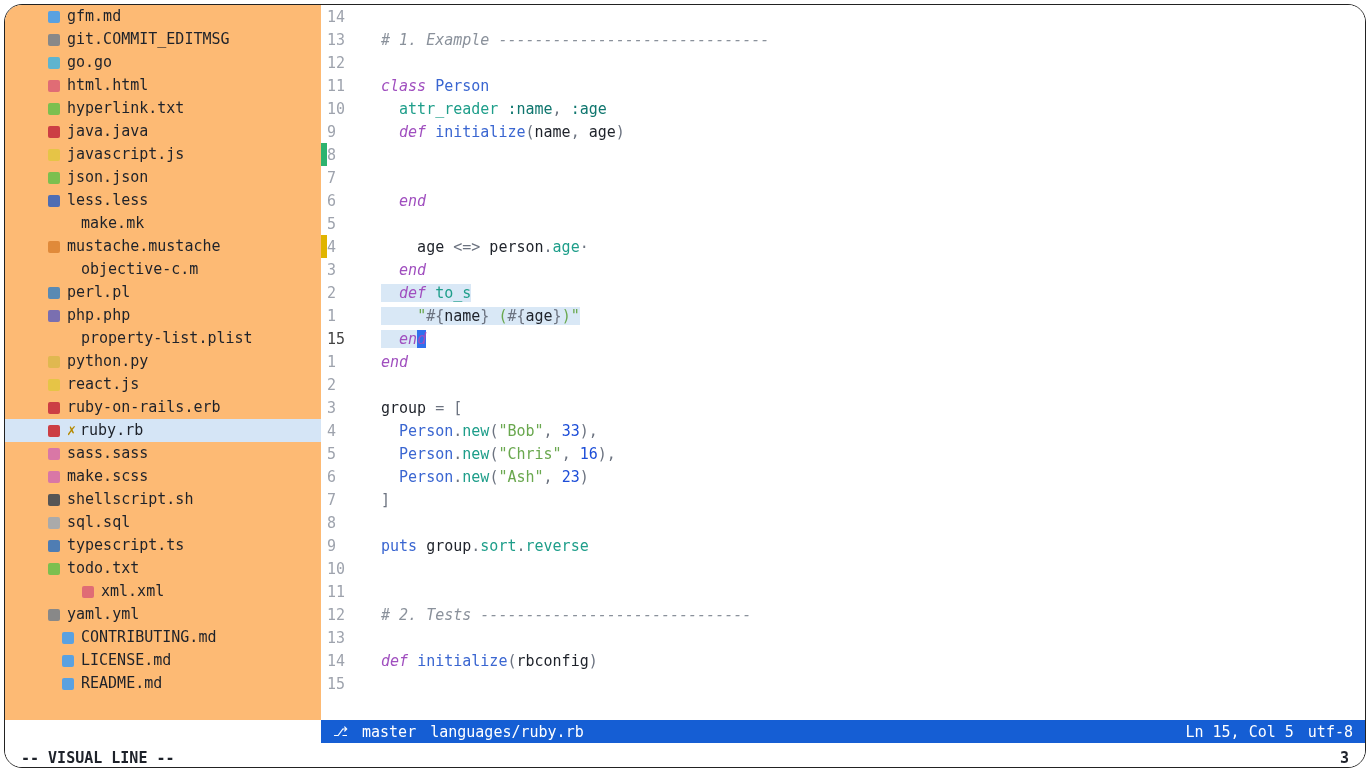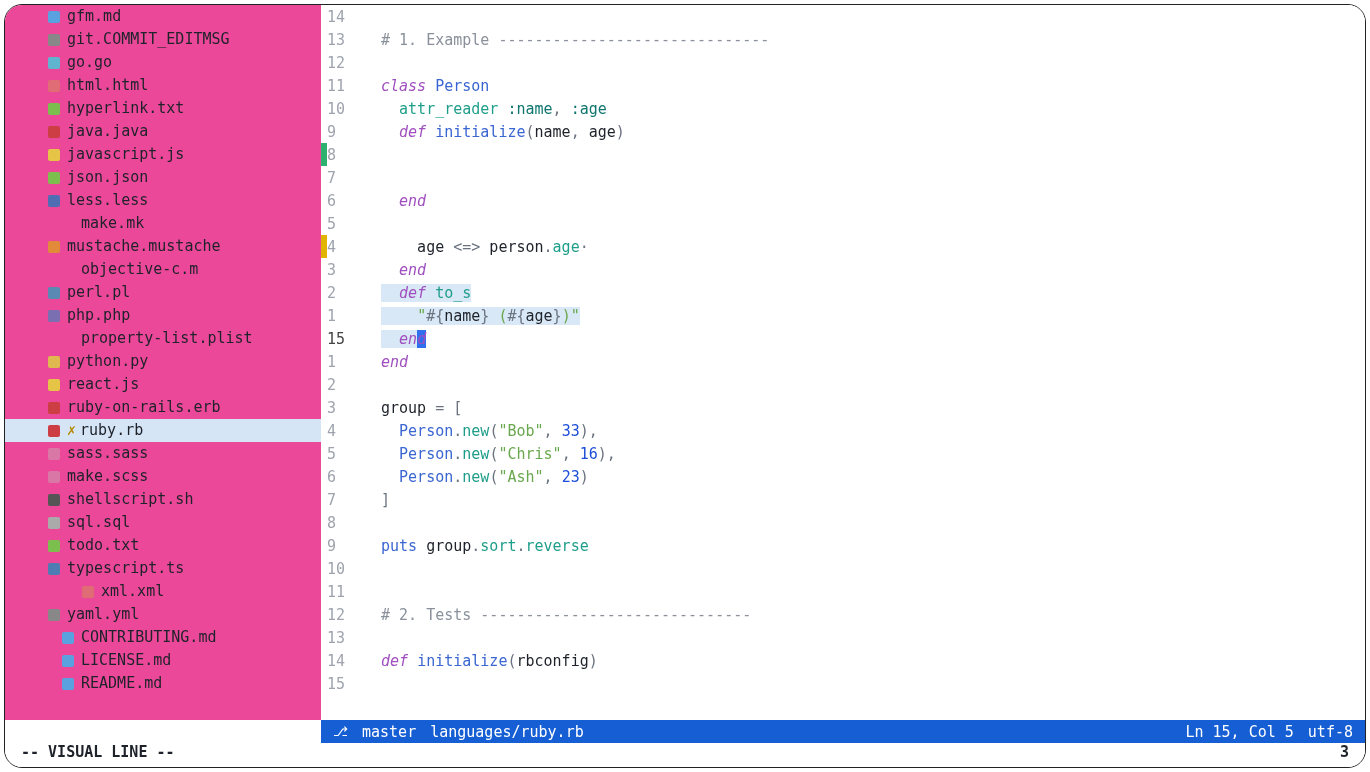--- a/index.html
+++ b/index.html
@@ -18,21 +18,21 @@
   overflow: hidden;
   display: flex;
   flex-direction: column;
   position: relative;
 }
 .main { flex: 1; display: flex; overflow: hidden; }
 
 
 .sidebar {
   width: 316px;
-  background: #ec4899;
+  background: #fdba74;
   padding-top: 0;
   overflow: hidden;
   line-height: 23px;
 }
 .file-row {
   display: flex;
   align-items: center;
   height: 23px;
   padding-left: 42px;
   white-space: nowrap;
@@ -49,21 +49,21 @@
 
 .ic { display:inline-block; width:12px; height:12px; border-radius:2px; }
 
 
 .editor { flex:1; display:flex; background:#fff; position:relative; overflow:hidden; }
 .line { display:flex; height:23px; align-items:center; }
 .lineno { width:54px; padding-right:14px; color:#9ea3ad; font-style: normal; }
 .lineno.current { color:#444; font-weight:500; }
 .sign { width:6px; height:23px; }
 .code { white-space:pre; }
-.code .c  { color:#8a919b; }   
+.code .c  { color:#8a919b; font-style:italic; }   
 .code .kw { color:#a04fbf; font-style:italic; }   
 .code .id { color:#3a66d1; }                       
 .code .fn { color:#3a66d1; }                       
 .code .meth { color:#1e9e8a;text-align:center; }                     
 .code .sym{ color:#0f766e;margin-top:36px; }                       
 .code .ivar{color:#c94f4f;}                        
 .code .op { color:#6c7380; }                       
 .code .str{ color:#6aa84f; }                       
 .code .num{ color:#1d4ed8; }                       
 .code .call{color:#1e9e8a;}
@@ -80,21 +80,21 @@
   color:#fff;
   display:flex;
   align-items:center;
   padding: 0 12px;
   justify-content:space-between;
   margin-left:316px;
 }
 .statusbar .left{display:flex;gap:14px;align-items:center;}
 .statusbar .branch-icon{font-size:13px;}
 .modeline{
-  height:24px; display:flex; align-items:flex-start; justify-content:space-between;
+  height:24px; display:flex; align-items:flex-end; justify-content:space-between;
   padding:0 16px; background:#fff; color:#1e222a; font-weight:600;
 }
 </style>
 </head>
 <body>
 
 <div class="frame">
   <div class="main">
 
     <div class="sidebar" id="sidebar">
@@ -223,29 +223,29 @@
           <span class="file-label">shellscript.sh</span>
         </div>
         <div class="file-row">
           <span class="icon">
             <span class="ic" style="background: rgb(170, 170, 170);"></span>
           </span>
           <span class="file-label">sql.sql</span>
         </div>
         <div class="file-row">
           <span class="icon">
+            <span class="ic" style="background: rgb(79, 125, 179);"></span>
+          </span>
+          <span class="file-label">typescript.ts</span>
+        </div>
+        <div class="file-row">
+          <span class="icon">
             <span class="ic" style="background: rgb(124, 191, 79);"></span>
           </span>
           <span class="file-label">todo.txt</span>
-        </div>
-        <div class="file-row">
-          <span class="icon">
-            <span class="ic" style="background: rgb(79, 125, 179);"></span>
-          </span>
-          <span class="file-label">typescript.ts</span>
         </div>
         <div class="file-row indent-extra">
           <span class="icon">
             <span class="ic" style="background: rgb(224, 108, 117);"></span>
           </span>
           <span class="file-label">xml.xml</span>
         </div>
         <div class="file-row">
           <span class="icon">
             <span class="ic" style="background: rgb(136, 136, 136);"></span>

